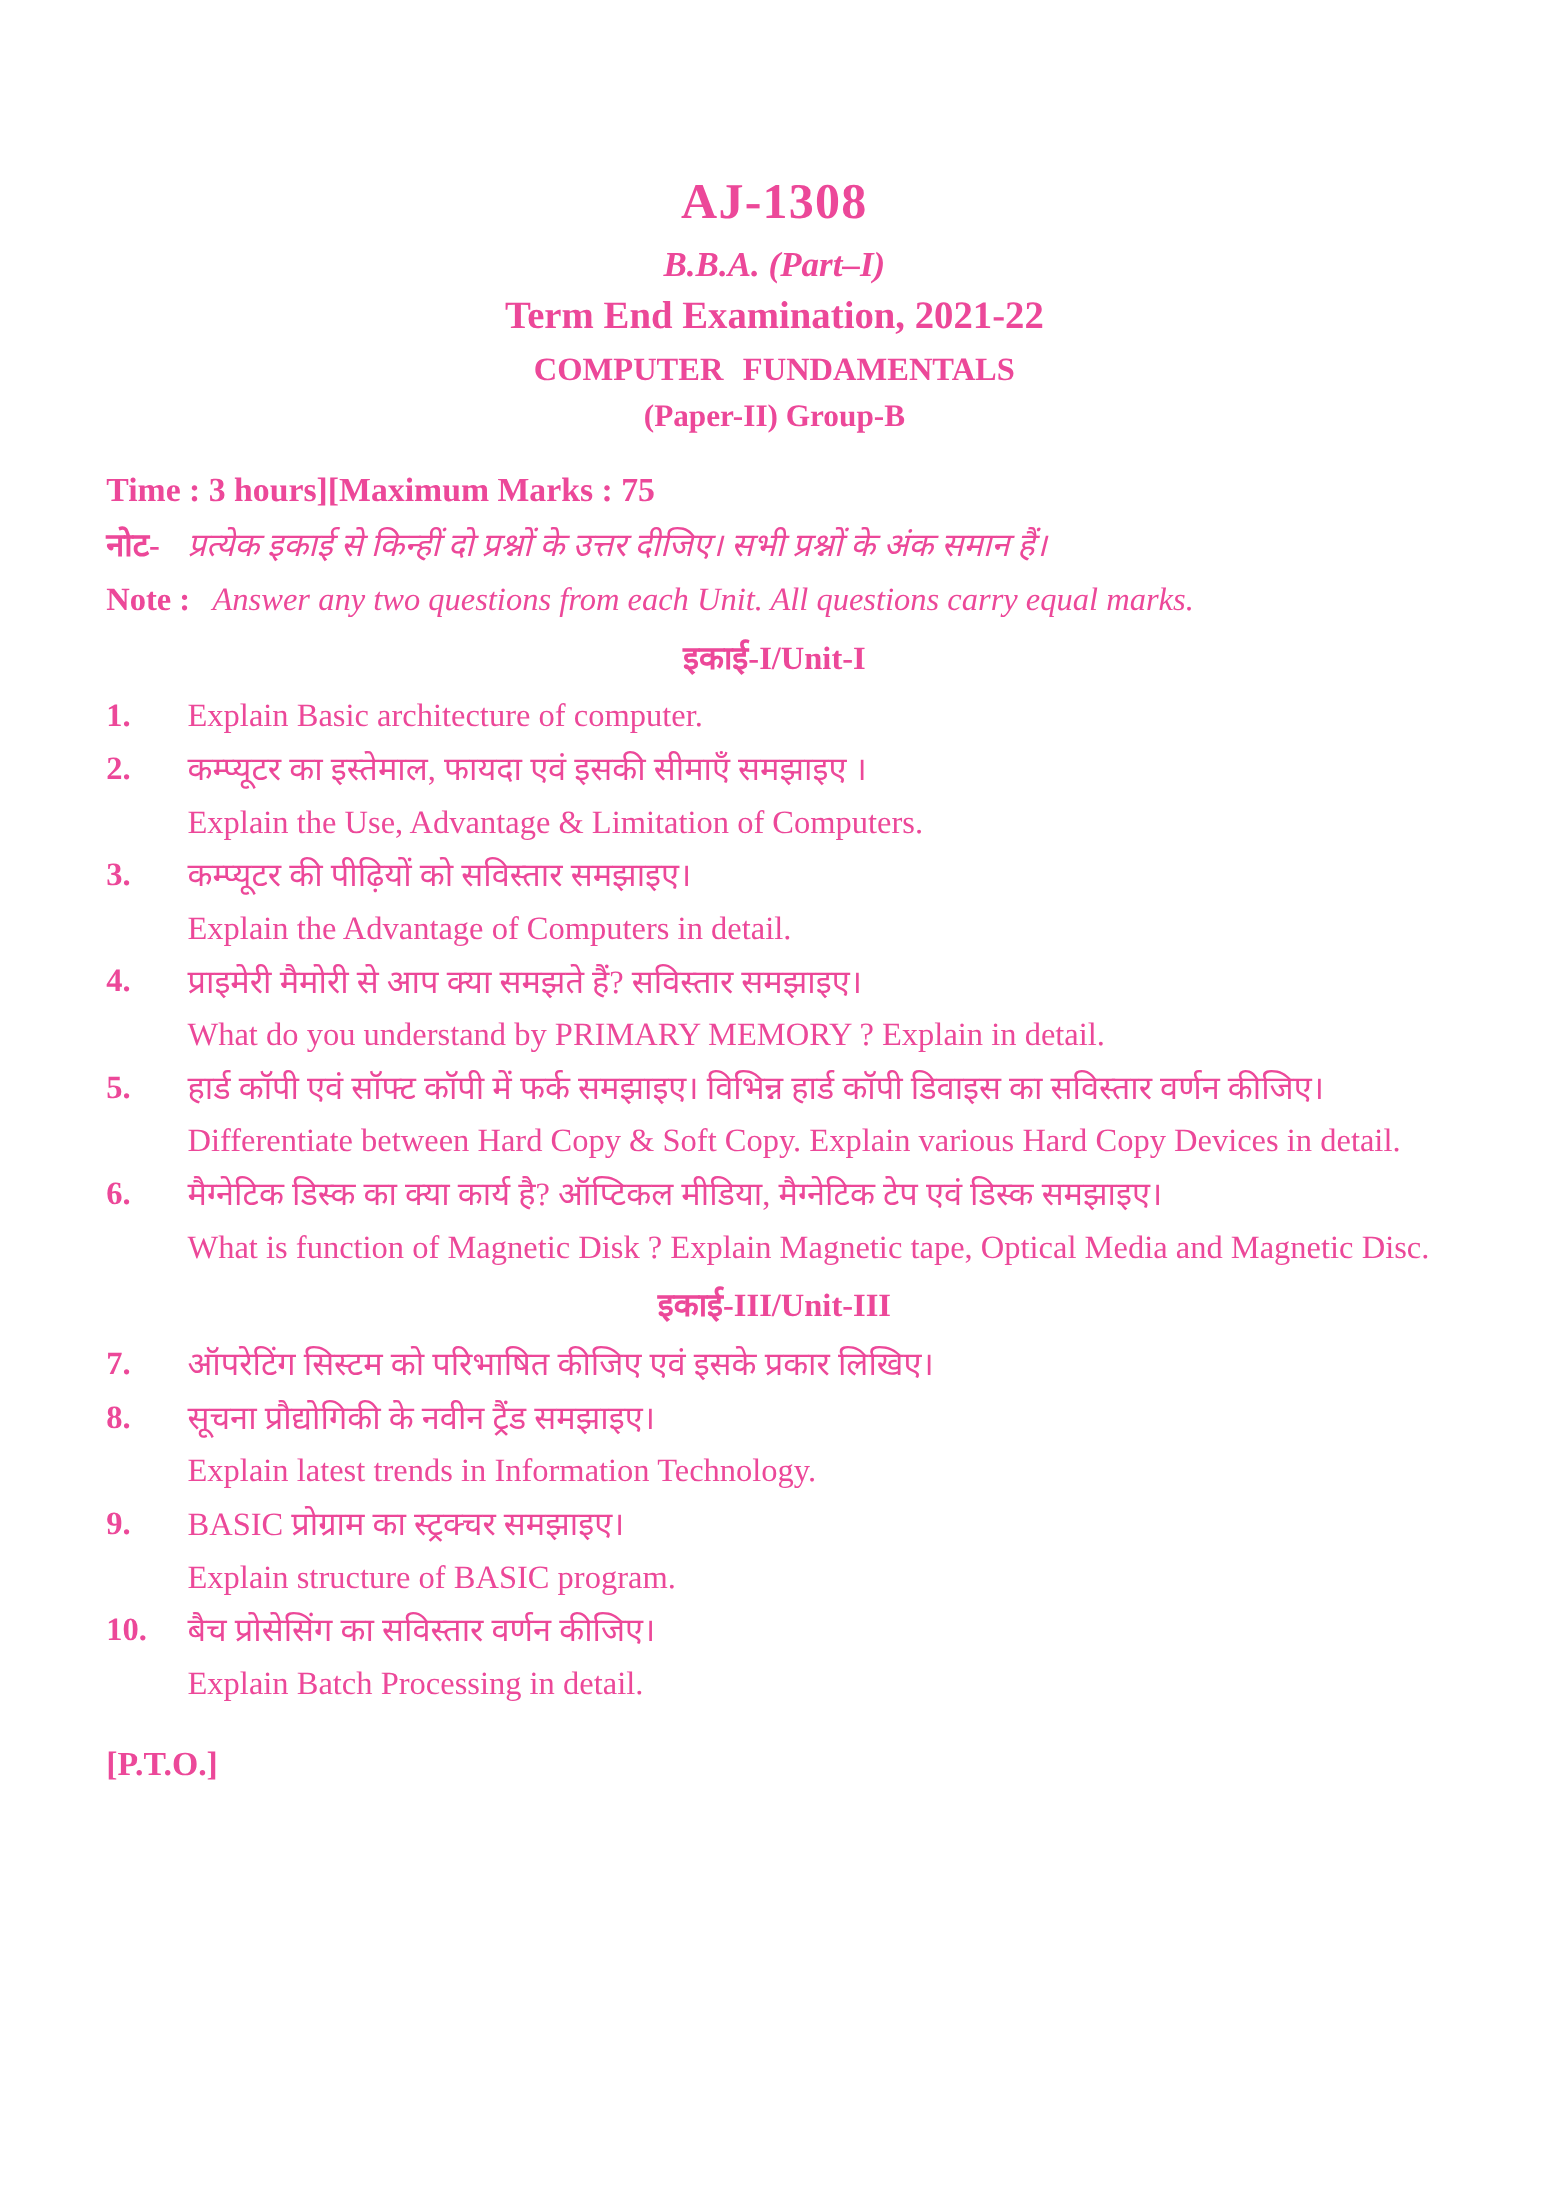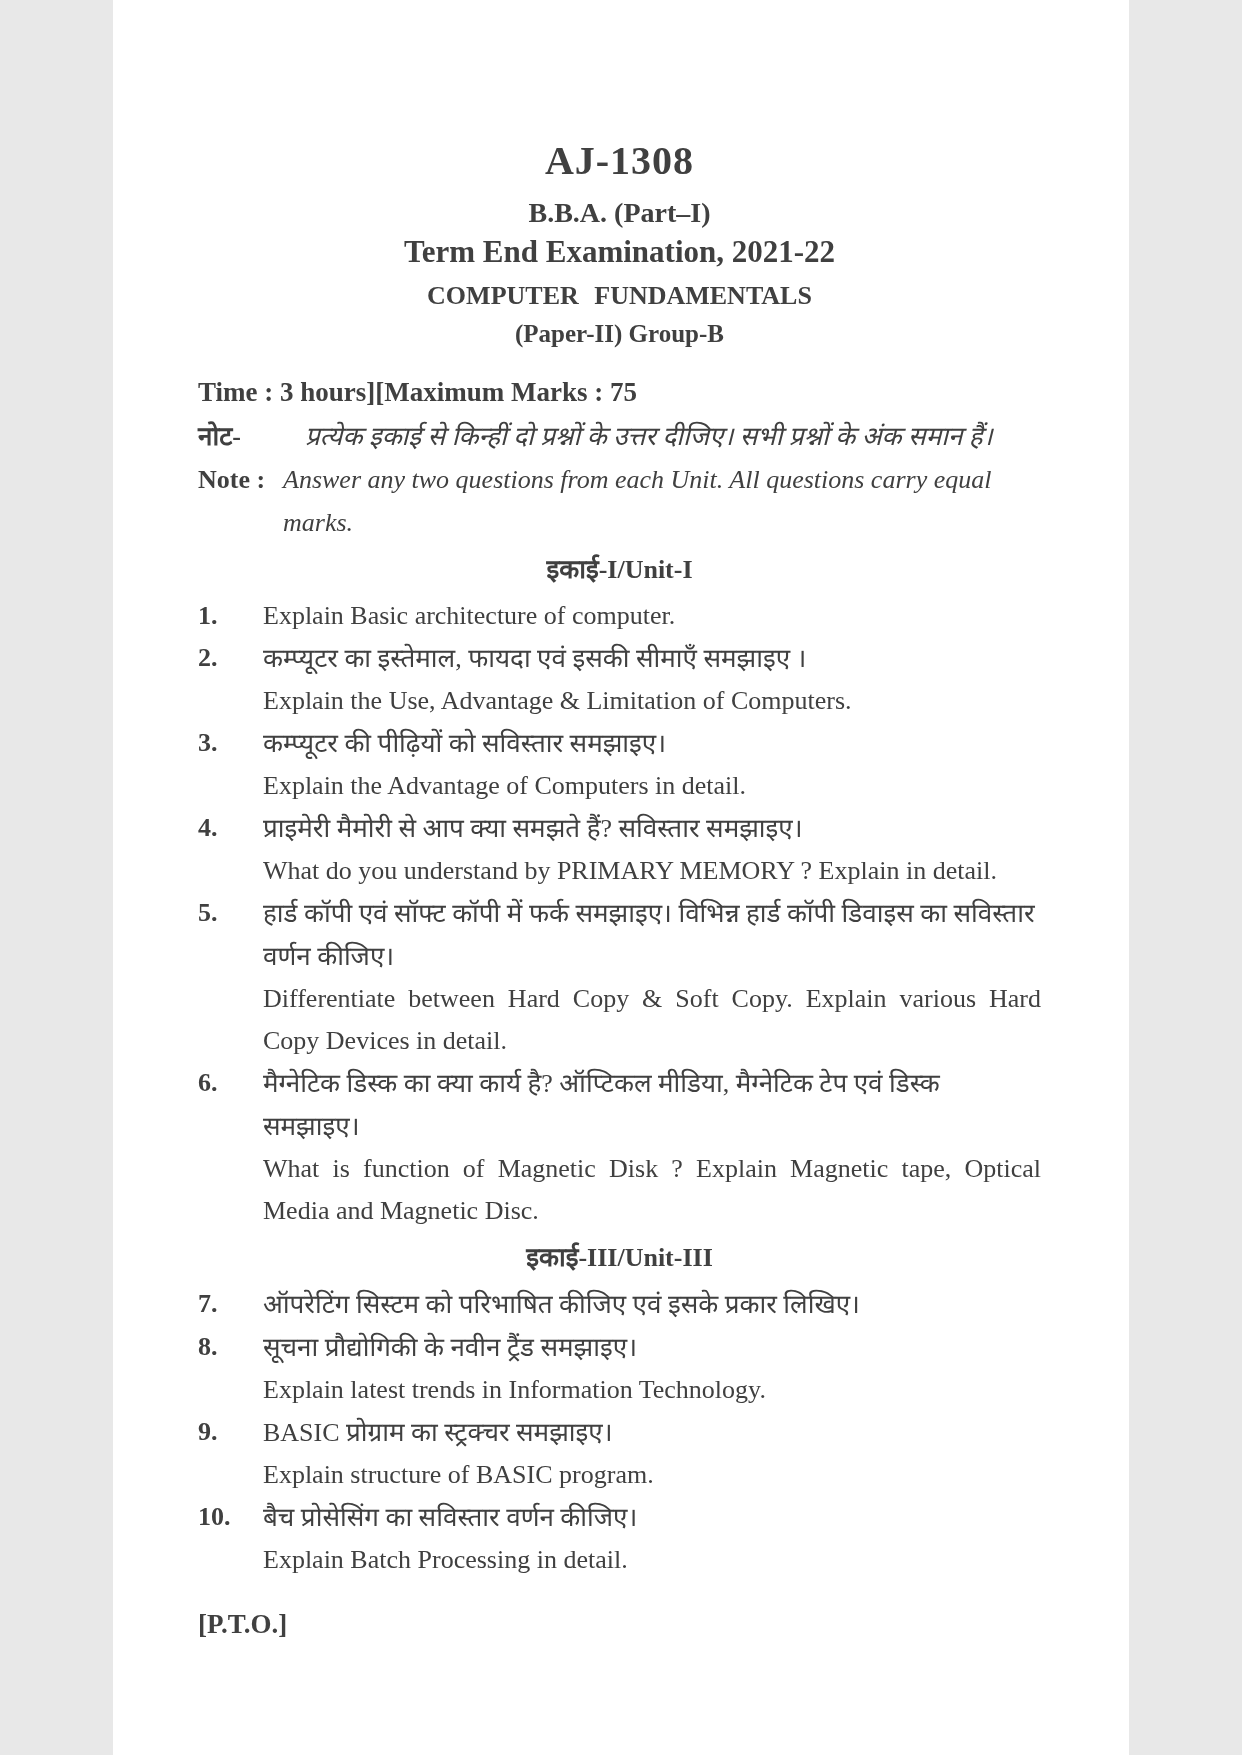--- a/index.html
+++ b/index.html
@@ -2,43 +2,44 @@
 <html><head>
 <meta charset="utf-8">
 <style>
   html, body {
     margin: 0;
     padding: 0;
     background: #e8e8e8;
   }
   .page {
     position: relative;
-    width: 1016px;
+    width: 1242px;
     height: 1755px;
     margin: 0 auto;
     background: #ffffff;
-    color: #404040;
+    color: #ec4899;
     font-family: "Liberation Serif", serif;
     overflow: hidden;
     box-sizing: border-box;
     padding: 140px 88px 0 85px;
   }
   
   .header { text-align: center; }
   .h-code {
     font-size: 40px;
     font-weight: bold;
     line-height: 1.05;
     letter-spacing: 1px;
   }
   .h-program {
     font-size: 28px;
     font-weight: bold;
     margin-top: 16px;
     line-height: 1.05;
+    font-style: italic;
   }
   .h-exam {
     font-size: 31px;
     font-weight: bold;
     margin-top: 9px;
     line-height: 1.05;
   }
   .h-subject {
     font-size: 26px;
     font-weight: bold;
@@ -59,21 +60,21 @@
     font-size: 27px;
     font-weight: bold;
     line-height: 42px;
   }
   
   .note-row {
     display: flex;
     font-size: 26px;
     line-height: 43px;
   }
-  .note-row.hindi { margin-top: 2px; gap: 42px; }
+  .note-row.hindi { margin-top: 2px; }
   .note-label {
     flex: 0 0 65px;
     font-weight: bold;
     white-space: nowrap;
   }
   .note-label.en { flex: 0 0 85px; }
   .note-text { flex: 1; font-style: italic; }
   
   .unit-heading {
     text-align: center;

